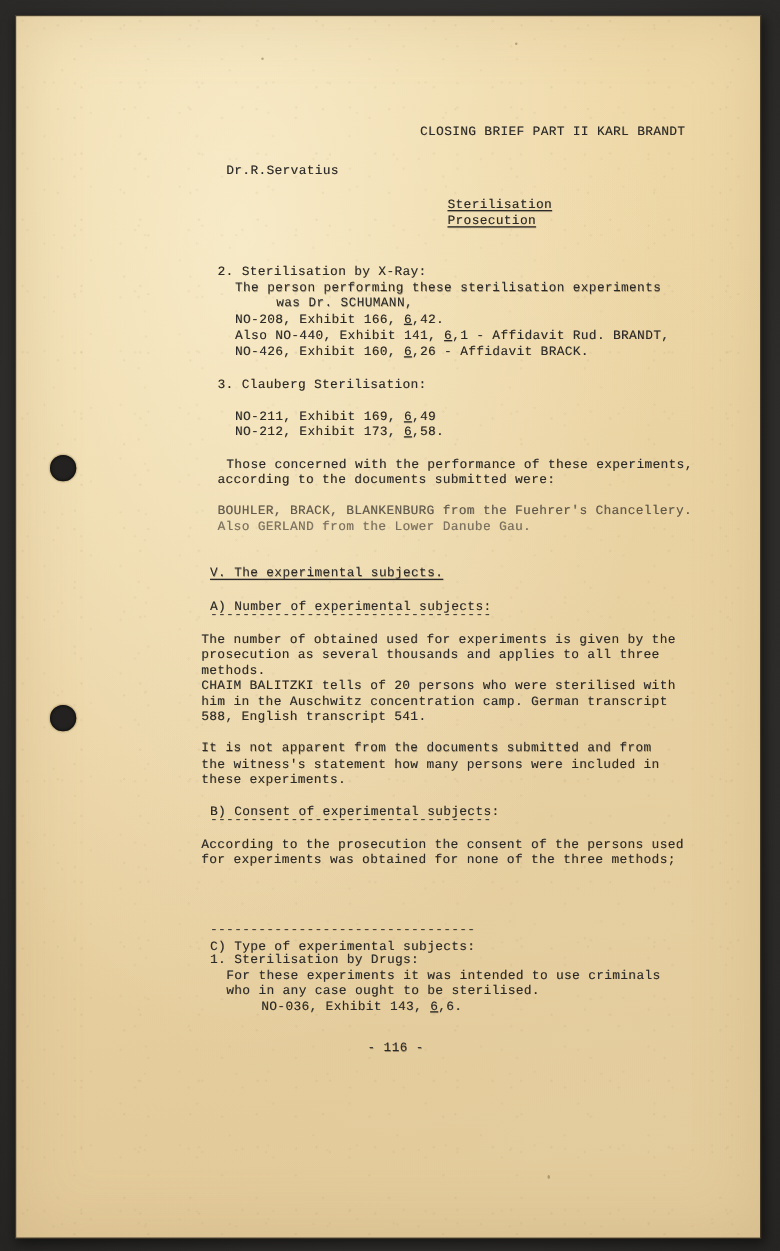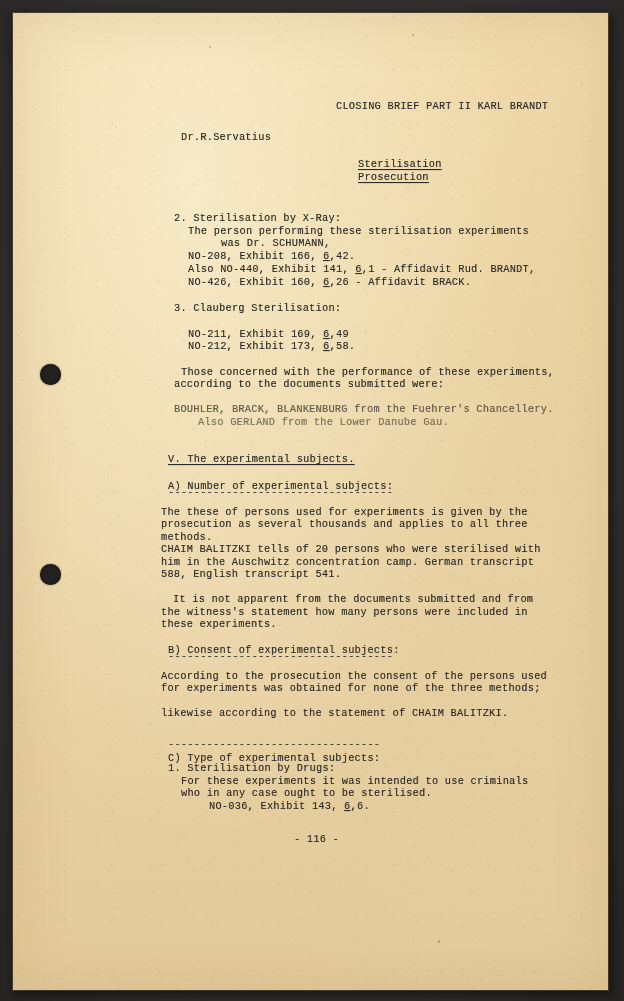--- a/index.html
+++ b/index.html
@@ -85,21 +85,21 @@
   }
 
   .ln {
     position: absolute;
     white-space: pre;
     margin: 0;
   }
 
   
   .faint    { color: #4d483f; opacity: 0.88; }
-  .faintest { color: #5d564a; opacity: 0.80; margin-left: 24px; }
+  .faintest { color: #5d564a; opacity: 0.80; }
 
   .u-solid {
     text-decoration: underline;
     text-decoration-thickness: 0.9px;
     text-underline-offset: 1.7px;
   }
   .u-char {
     text-decoration: underline;
     text-decoration-thickness: 0.9px;
     text-underline-offset: 1.3px;
@@ -168,38 +168,37 @@
       <div class="ln" style="left:168px; top:354px;">Those concerned with the performance of these experiments,</div>
       <div class="ln" style="left:161px; top:366px;">according to the documents submitted were:</div>
       <div class="ln faint" style="left:161px; top:391px;">BOUHLER, BRACK, BLANKENBURG from the Fuehrer's Chancellery.</div>
       <div class="ln faintest" style="left:161px; top:404px;">Also GERLAND from the Lower Danube Gau.</div>
 
       <div class="ln u-solid" style="left:155px; top:441px;">V. The experimental subjects.</div>
 
       <div class="ln" style="left:155px; top:468px;">A) Number of experimental subjects:</div>
       <div class="u-dashed" style="left:155px; top:474px;">-----------------------------------</div>
 
-      <div class="ln" style="left:148px; top:494px;">The these of persons used for experiments is given by the</div>
+      <div class="ln" style="left:148px; top:494px;">The number of obtained used for experiments is given by the</div>
       <div class="ln" style="left:148px; top:506px;">prosecution as several thousands and applies to all three</div>
       <div class="ln" style="left:148px; top:519px;">methods.</div>
       <div class="ln" style="left:148px; top:531px;">CHAIM BALITZKI tells of 20 persons who were sterilised with</div>
       <div class="ln" style="left:148px; top:544px;">him in the Auschwitz concentration camp. German transcript</div>
       <div class="ln" style="left:148px; top:556px;">588, English transcript 541.</div>
 
-      <div class="ln" style="left:148px; top:581px;margin-left:12px;">It is not apparent from the documents submitted and from</div>
+      <div class="ln" style="left:148px; top:581px;">It is not apparent from the documents submitted and from</div>
       <div class="ln" style="left:148px; top:594px;">the witness's statement how many persons were included in</div>
       <div class="ln" style="left:148px; top:606px;">these experiments.</div>
 
       <div class="ln" style="left:155px; top:632px;">B) Consent of experimental subjects:</div>
       <div class="u-dashed" style="left:155px; top:638px;">-----------------------------------</div>
 
       <div class="ln" style="left:148px; top:658px;">According to the prosecution the consent of the persons used</div>
       <div class="ln" style="left:148px; top:670px;">for experiments was obtained for none of the three methods;</div>
 
-      <div class="ln" style="left:148px; top:695px;">likewise according to the statement of CHAIM BALITZKI.</div>
 
       <div class="ln" style="left:155px; top:720px;margin-top:20px;">C) Type of experimental subjects:</div>
       <div class="u-dashed" style="left:155px; top:726px;">---------------------------------</div>
 
       <div class="ln" style="left:155px; top:750px;">1. Sterilisation by Drugs:</div>
       <div class="ln" style="left:168px; top:763px;">For these experiments it was intended to use criminals</div>
       <div class="ln" style="left:168px; top:775px;">who in any case ought to be sterilised.</div>
 
       <div class="ln" style="left:168px; top:788px;margin-left:28px;"><span>NO-036, Exhibit 143, </span><span class="u-char">6</span><span>,6.</span></div>
 

